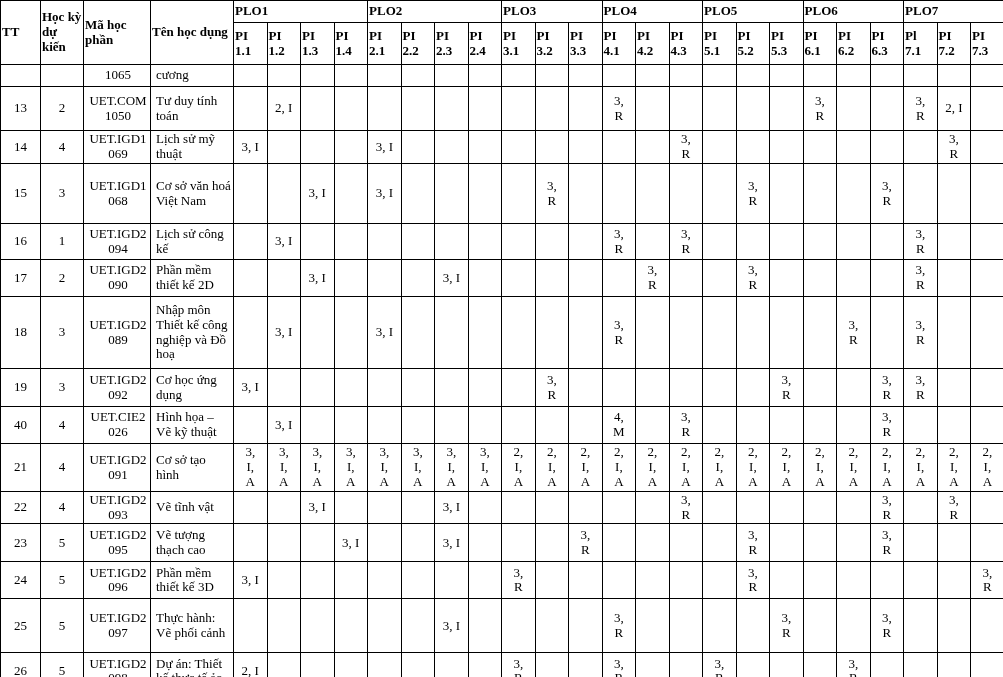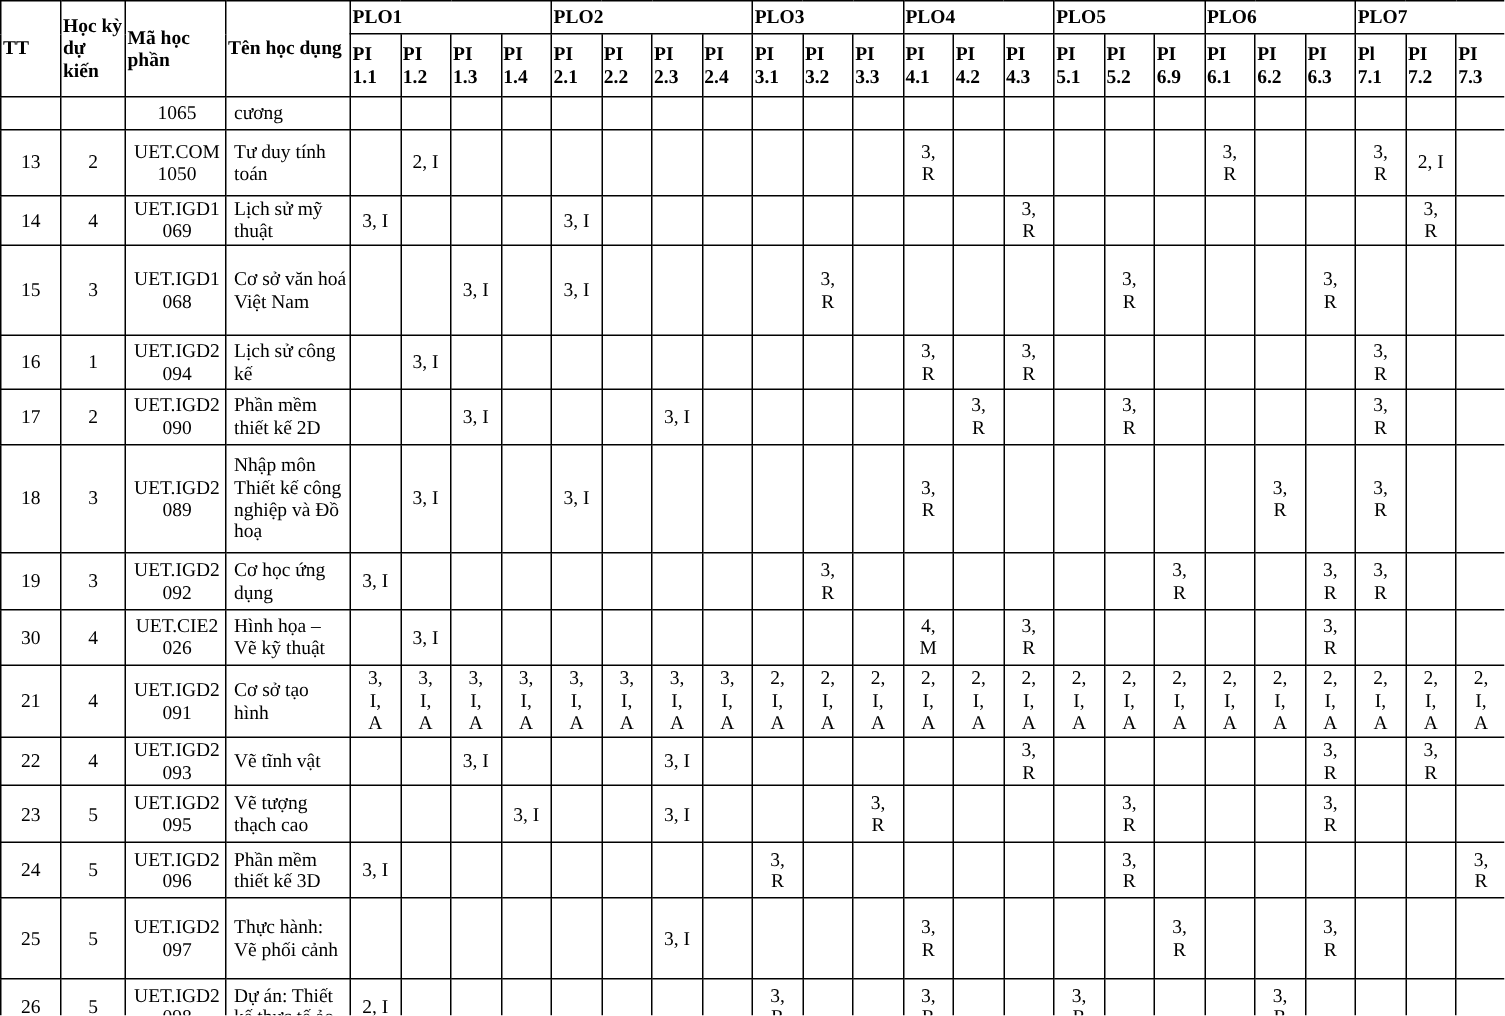--- a/index.html
+++ b/index.html
@@ -99,21 +99,21 @@
           <th>PI 2.3</th>
           <th>PI 2.4</th>
           <th>PI 3.1</th>
           <th>PI 3.2</th>
           <th>PI 3.3</th>
           <th>PI 4.1</th>
           <th>PI 4.2</th>
           <th>PI 4.3</th>
           <th>PI 5.1</th>
           <th>PI 5.2</th>
-          <th>PI 6.9</th>
+          <th>PI 5.3</th>
           <th>PI 6.1</th>
           <th>PI 6.2</th>
           <th>PI 6.3</th>
           <th>Pl 7.1</th>
           <th>PI 7.2</th>
           <th>PI 7.3</th>
         </tr>
       </thead>
     <tbody>
         <tr style="height: 22px;">
@@ -342,21 +342,21 @@
           <td class="val-cell"></td>
           <td class="val-cell">3, R</td>
           <td class="val-cell"></td>
           <td class="val-cell"></td>
           <td class="val-cell">3, R</td>
           <td class="val-cell">3, R</td>
           <td class="val-cell"></td>
           <td class="val-cell"></td>
         </tr>
         <tr style="height: 37px;">
-          <td class="tt-cell">30</td>
+          <td class="tt-cell">40</td>
           <td class="sem-cell">4</td>
           <td class="code-cell">UET.CIE2026</td>
           <td class="name-cell">Hình họa – Vẽ kỹ thuật</td>
           <td class="val-cell"></td>
           <td class="val-cell">3, I</td>
           <td class="val-cell"></td>
           <td class="val-cell"></td>
           <td class="val-cell"></td>
           <td class="val-cell"></td>
           <td class="val-cell"></td>

